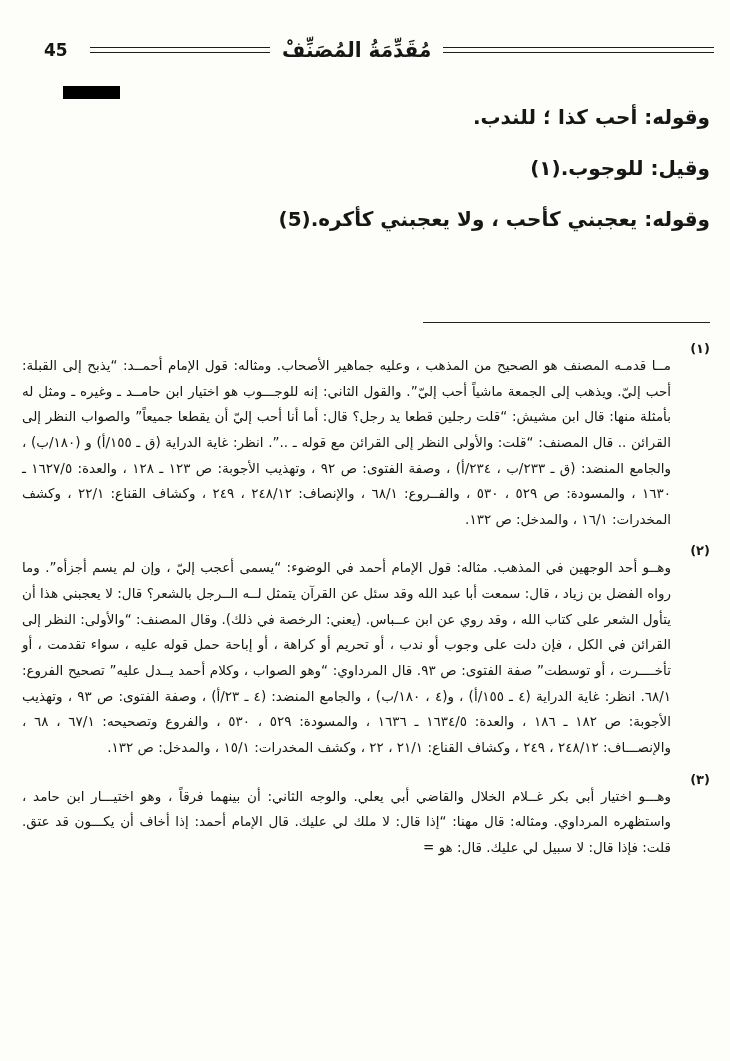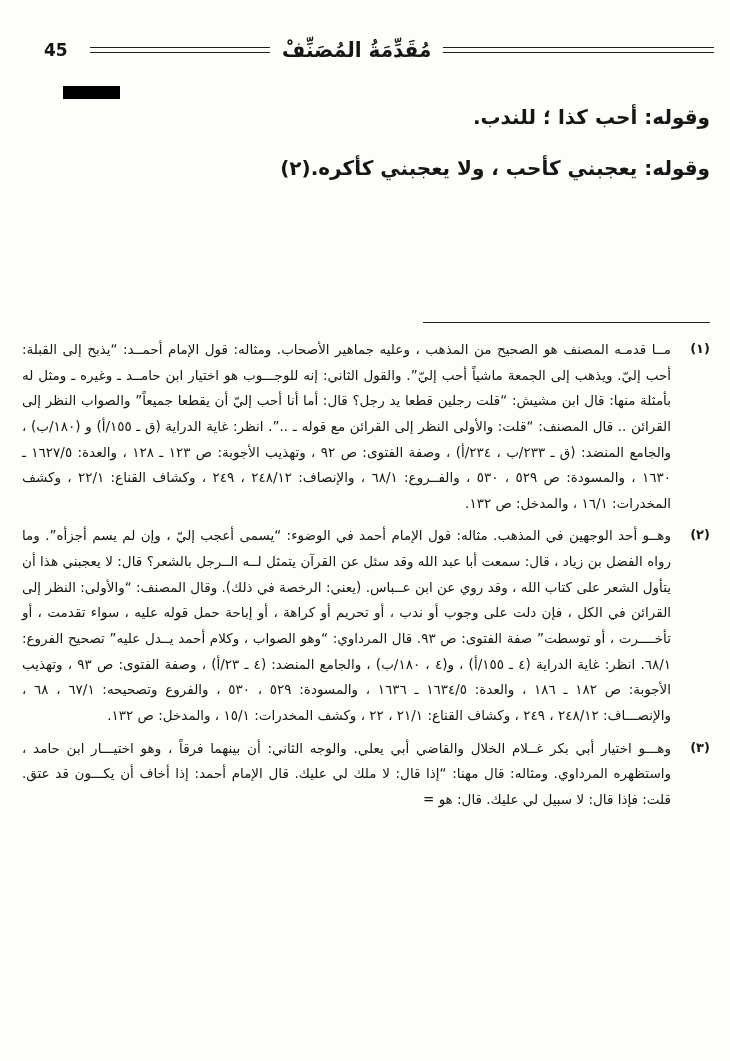--- a/index.html
+++ b/index.html
@@ -99,39 +99,41 @@
     font-weight: bold;
     line-height: 1.9;
     text-align: right;
   }
   .fn-text {
     flex: 1;
     font-size: 13.5px;
     line-height: 1.9;
     text-align: justify;
     text-justify: inter-word;
+    margin-top: 16px;
   }
 </style>
 </head>
 <body>
 
 <div class="page">
 
   <div class="header">
     <div class="rule rule-right"></div>
     <div class="title">مُقَدِّمَةُ المُصَنِّفْ</div>
     <div class="rule rule-left"></div>
     <div class="page-number">45</div>
   </div>
 
   <div class="ink-block"></div>
 
   <div class="body-text">
     <p>وقوله: أحب كذا ؛ للندب.</p>
-    <p>وقوله: يعجبني كأحب ، ولا يعجبني كأكره.(٢)</p>
+    <p>وقيل: للوجوب.(١)</p>
+    <p>وقوله: يعجبني كأحب ، ولا يعجبني كأكره.(5)</p>
   </div>
 
   <div class="fn-sep"></div>
 
   <div class="footnotes">
 
     <div class="footnote">
       <div class="fn-marker">(١)</div>
       <div class="fn-text">مــا قدمـه المصنف هو الصحيح من المذهب ، وعليه جماهير الأصحاب. ومثاله: قول الإمام أحمــد: “يذبح إلى القبلة: أحب إليّ. ويذهب إلى الجمعة ماشياً أحب إليّ”. والقول الثاني: إنه للوجـــوب هو اختيار ابن حامــد ـ وغيره ـ ومثل له بأمثلة منها: قال ابن مشيش: “قلت رجلين قطعا يد رجل؟ قال: أما أنا أحب إليّ أن يقطعا جميعاً” والصواب النظر إلى القرائن .. قال المصنف: “قلت: والأولى النظر إلى القرائن مع قوله ـ ..”. انظر: غاية الدراية (ق ـ ١٥٥/أ) و (١٨٠/ب) ، والجامع المنضد: (ق ـ ٢٣٣/ب ، ٢٣٤/أ) ، وصفة الفتوى: ص ٩٢ ، وتهذيب الأجوبة: ص ١٢٣ ـ ١٢٨ ، والعدة: ١٦٢٧/٥ ـ ١٦٣٠ ، والمسودة: ص ٥٢٩ ، ٥٣٠ ، والفــروع: ٦٨/١ ، والإنصاف: ٢٤٨/١٢ ، ٢٤٩ ، وكشاف القناع: ٢٢/١ ، وكشف المخدرات: ١٦/١ ، والمدخل: ص ١٣٢.</div>
     </div>

